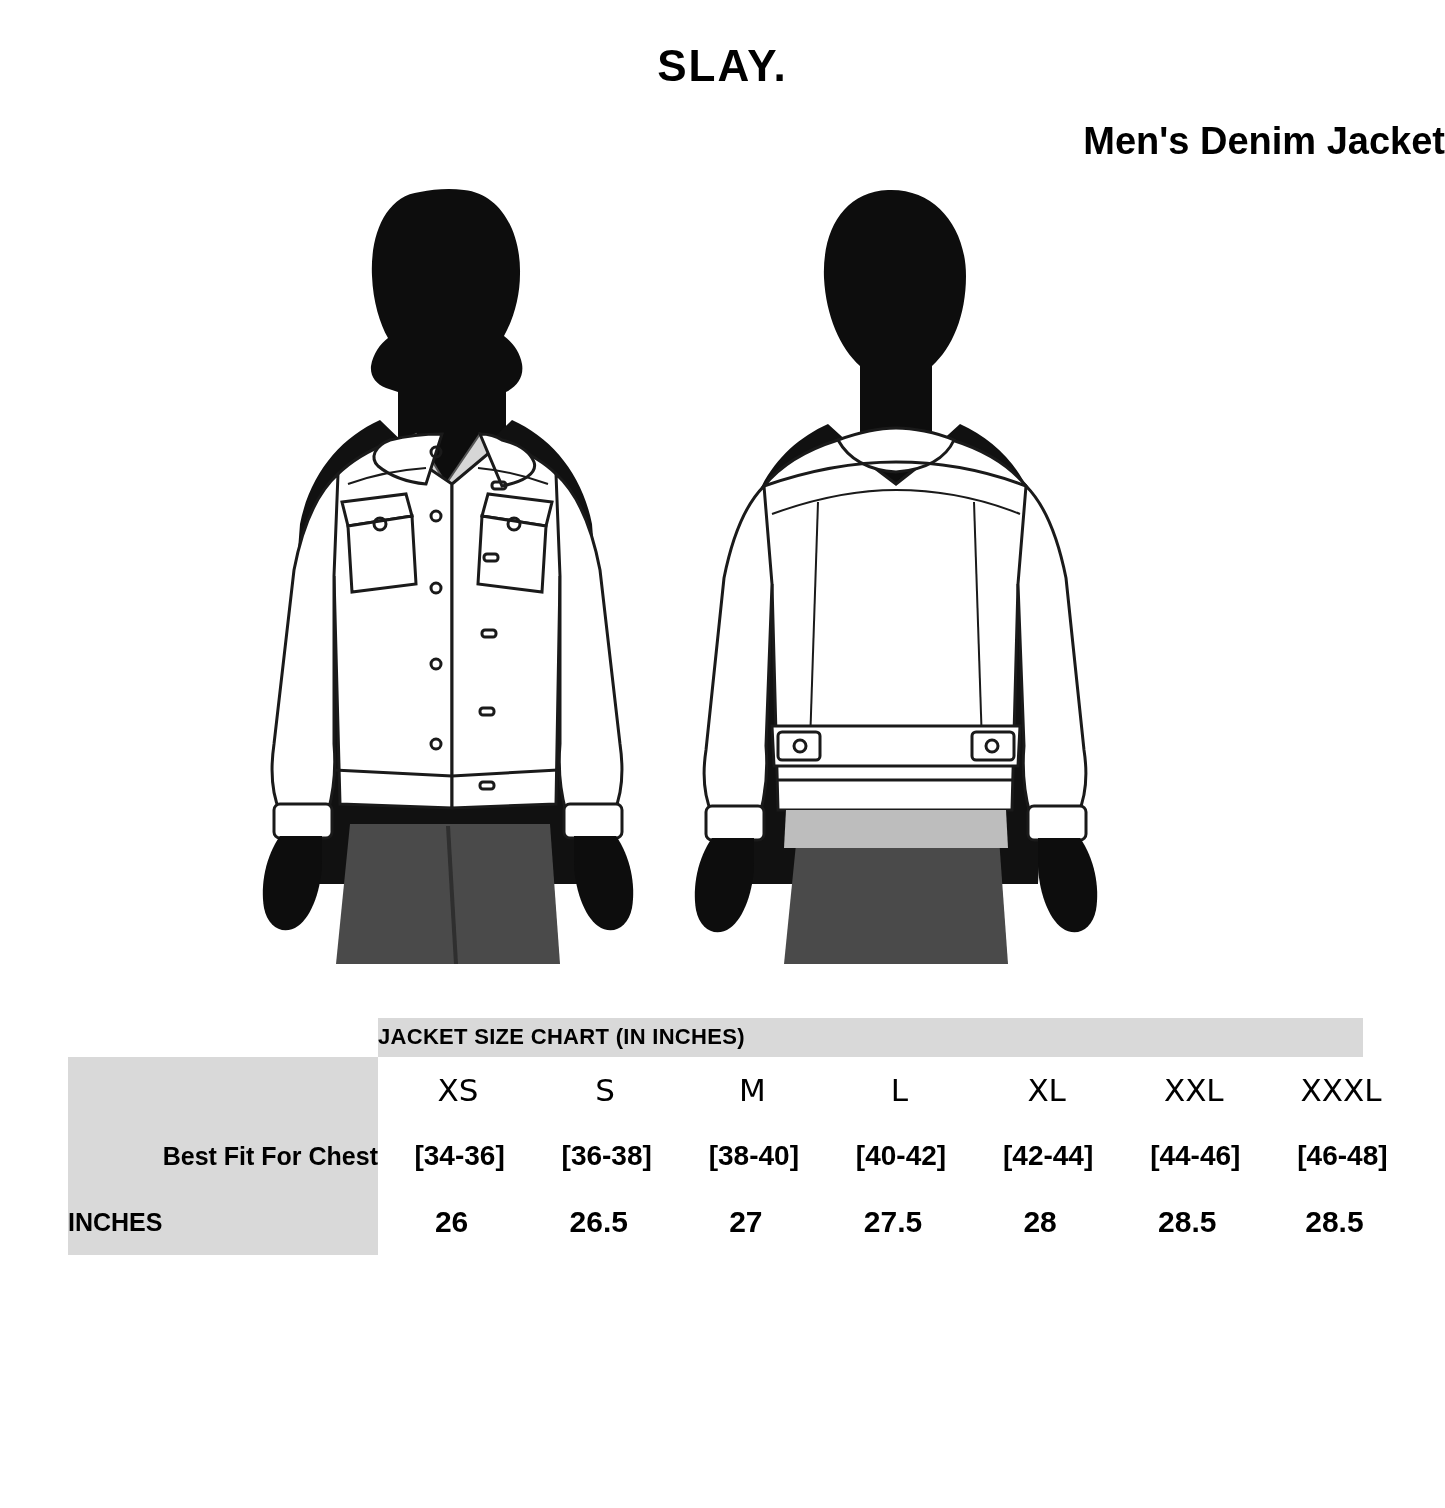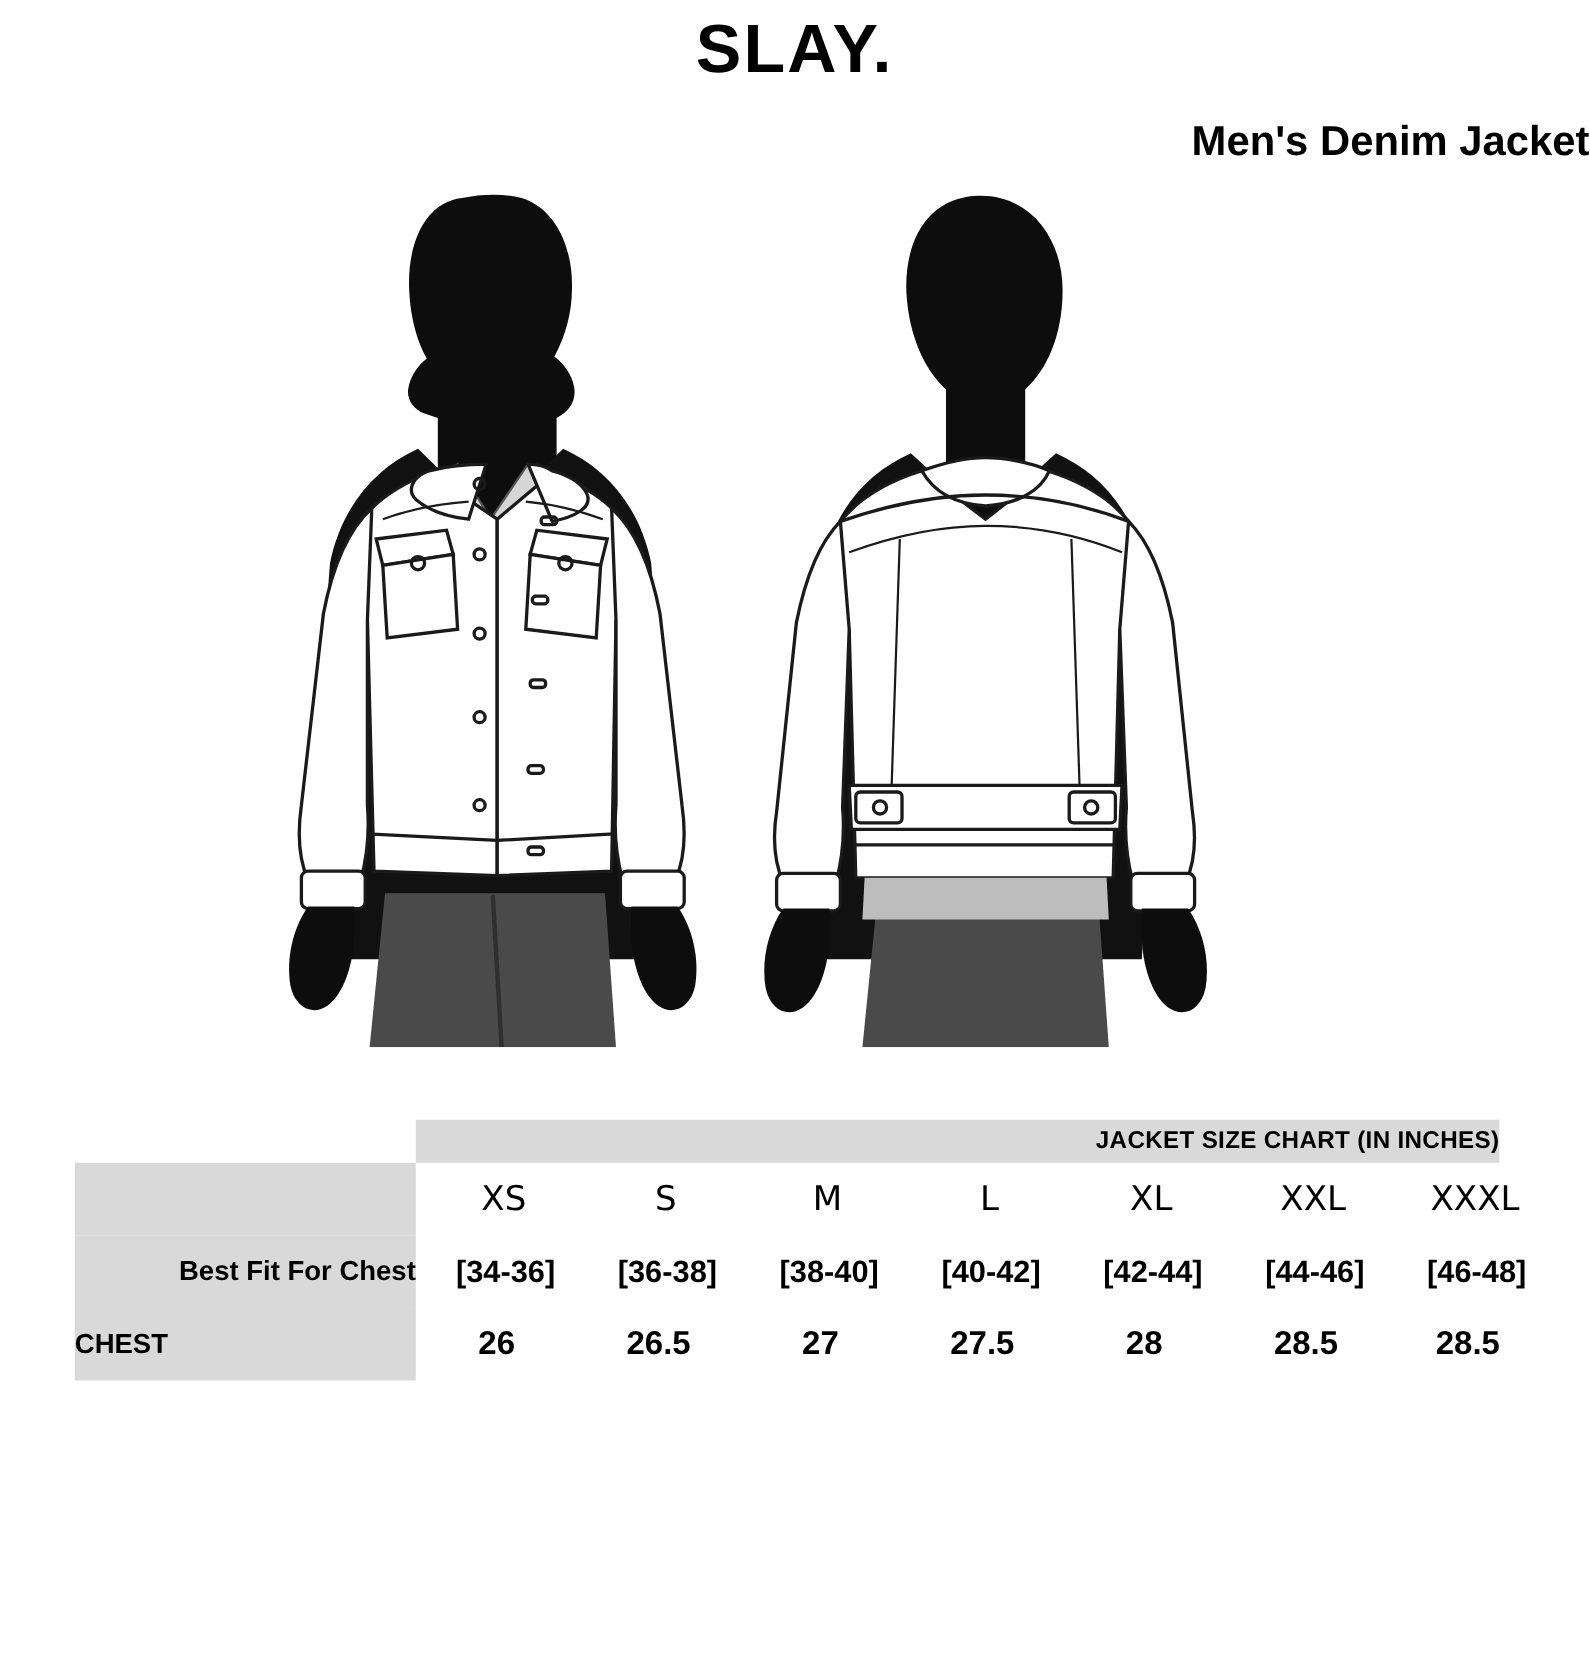--- a/index.html
+++ b/index.html
@@ -12,24 +12,24 @@
     height: 1508px;
     font-family: "Liberation Sans", sans-serif;
     color: #000000;
     position: relative;
     overflow: hidden;
   }
 
   
   .brand {
     text-align: center;
-    font-size: 62px;
+    font-size: 44px;
     font-weight: bold;
     letter-spacing: 2px;
-    margin-top: 14px;
+    margin-top: 44px;
     line-height: 1;
   }
   .subtitle {
     text-align: right;
     font-size: 38px;
     font-weight: bold;
     margin-top: 34px;
     line-height: 1;
   }
 
@@ -51,21 +51,21 @@
   .chart {
     position: absolute;
     left: 0;
     top: 1018px;
     width: 1445px;
   }
   .chart-title-row {
     margin-left: 378px;
     width: 985px;
     background: #d9d9d9;
-    text-align: right;
+    text-align: left;
     font-size: 22px;
     font-weight: bold;
     padding: 6px 0 7px 0;
     letter-spacing: 0.3px;
   }
   table.size-table {
     border-collapse: collapse;
     width: 1340px;
     margin-left: 68px;
     table-layout: fixed;
@@ -257,21 +257,21 @@
           <td class="cell">[36-38]</td>
           <td class="cell">[38-40]</td>
           <td class="cell">[40-42]</td>
           <td class="cell">[42-44]</td>
           <td class="cell">[44-46]</td>
           <td class="cell">[46-48]</td>
         </tr>
 
 
         <tr>
-          <td class="rowlabel shaded">CHEST</td>
+          <td class="rowlabel shaded">INCHES</td>
           <td class="cell">26</td>
           <td class="cell">26.5</td>
           <td class="cell">27</td>
           <td class="cell">27.5</td>
           <td class="cell">28</td>
           <td class="cell">28.5</td>
           <td class="cell">28.5</td>
         </tr>
       </tbody>
     </table>

